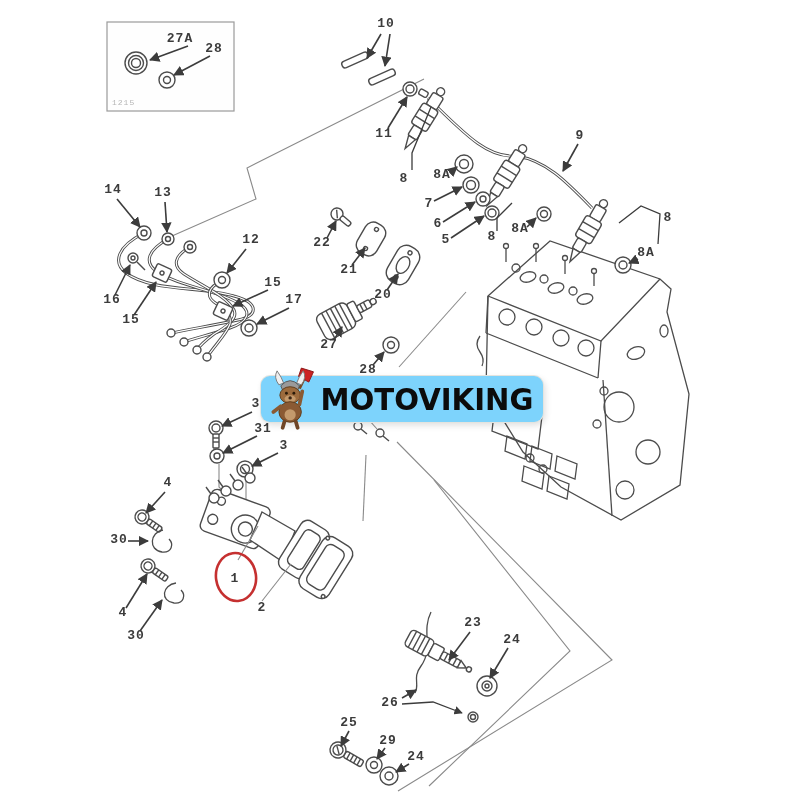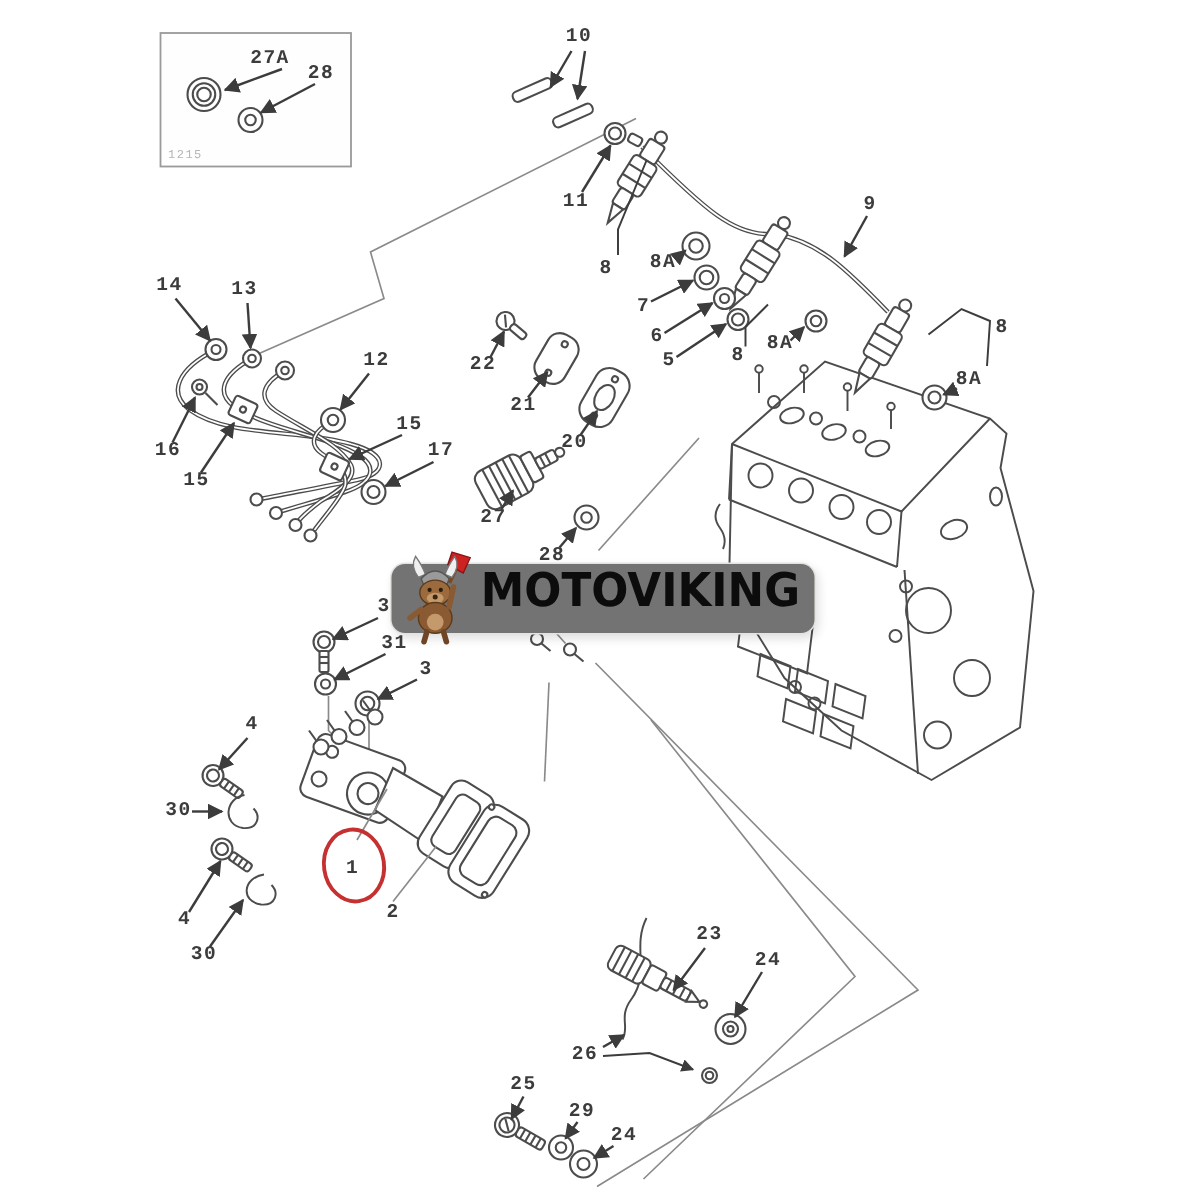--- a/index.html
+++ b/index.html
@@ -9,23 +9,23 @@
   .callout{font:bold 13px "Liberation Mono",monospace;fill:#3c3c3c;text-anchor:middle;letter-spacing:1px;}
   .tinycode{font:8px "Liberation Mono",monospace;fill:#b5b5b5;letter-spacing:1px;}
   .ldr{stroke:#3c3c3c;stroke-width:1.6;fill:none;marker-end:url(#arw);}
   .brk{stroke:#3c3c3c;stroke-width:1.3;fill:none;}
   .thin{stroke:#8a8a8a;stroke-width:1.1;fill:none;}
   .part{stroke:#4c4c4c;stroke-width:1.4;fill:#ffffff;}
   .partn{stroke:#4c4c4c;stroke-width:1.3;fill:none;}
   .tube{stroke:#4c4c4c;stroke-width:3;fill:none;}
   .tubecore{stroke:#ffffff;stroke-width:1.2;fill:none;}
   
-  .wm{position:absolute;left:261px;top:376px;width:272px;height:46px;background:#737373;
+  .wm{position:absolute;left:261px;top:376px;width:272px;height:46px;background:#7dd3fc;
       border-radius:9px;box-shadow:0 0 0 1px #e4e4df,2px 3px 7px rgba(0,0,0,.14);
-      display:flex;justify-content:flex-end;padding-right:10px;z-index:3;}
+      display:flex;align-items:center;justify-content:flex-end;padding-right:10px;z-index:3;}
   .wm-text{font-family:"DejaVu Sans",sans-serif;font-weight:bold;font-size:31px;color:#0c0c0c;
       letter-spacing:0px;transform:scaleX(.94);transform-origin:right center;white-space:nowrap;}
   .mascot{position:absolute;left:3px;top:-12px;width:56px;height:66px;}
 </style>
 </head>
 <body>
 
 <div id="stage">
 
 <svg width="800" height="800" viewBox="0 0 800 800">

